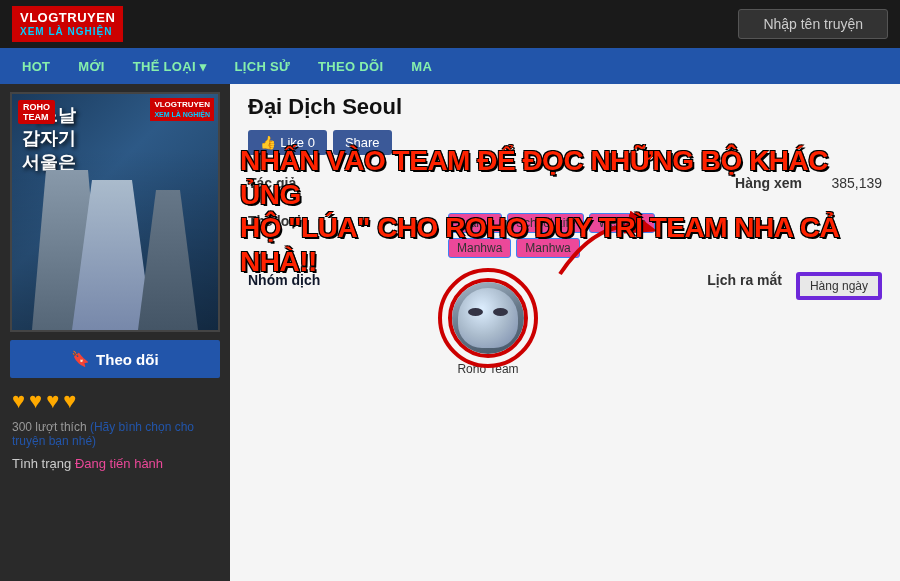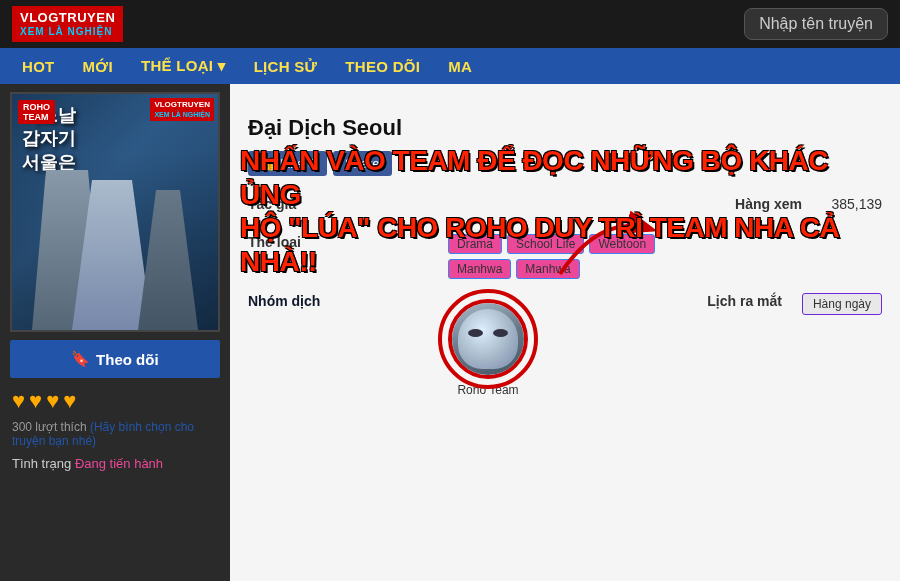--- a/index.html
+++ b/index.html
@@ -37,37 +37,37 @@
     .logo-sub {
       color: #00ccff;
       font-size: 10px;
       font-weight: 700;
       letter-spacing: 1px;
     }
     .search-btn {
       background: #333;
       border: 1px solid #555;
       color: #ccc;
-      padding: 6px 14px;
-      font-size: 16px;
-      cursor: pointer;
-      border-radius: 8px;
+      padding: 6px 24px;
+      font-size: 14px;
+      cursor: pointer;
+      border-radius: 3px;
     }
 
     
     .nav {
       background: #2255aa;
       display: flex;
       align-items: center;
       padding: 0 8px;
       height: 36px;
     }
     .nav-item {
-      color: #fde047;
-      font-size: 15px;
+      color: #86efac;
+      font-size: 13px;
       font-weight: 600;
       padding: 0 14px;
       height: 32px;
       display: flex;
       align-items: center;
       cursor: pointer;
       white-space: nowrap;
       letter-spacing: 0.3px;
     }
 
@@ -203,21 +203,21 @@
       font-size: 13px;
       align-self: flex-start;
       padding-left: 4px;
     }
     .status-value { color: #ec4899; }
 
     
     .content {
       flex: 1;
       background: #f5f5f5;
-      padding: 31px 18px;
+      padding: 10px 18px;
       position: relative;
       overflow: hidden;
     }
     .manga-title {
       font-size: 22px;
       font-weight: 700;
       color: #111;
       margin-bottom: 10px;
     }
     .action-buttons {
@@ -332,21 +332,21 @@
       font-weight: 600;
       padding: 6px 0;
       text-align: right;
     }
     .lich-value {
       padding: 6px 0;
       text-align: right;
     }
     .lich-badge {
       background: #e8e8e8;
-      border: 1px solid #6d28d9;
+      border: 4px solid #6d28d9;
       color: #333;
       padding: 3px 10px;
       font-size: 12px;
       border-radius: 3px;
       display: inline-block;
     }
 
     
     .team-container {
       position: relative;

